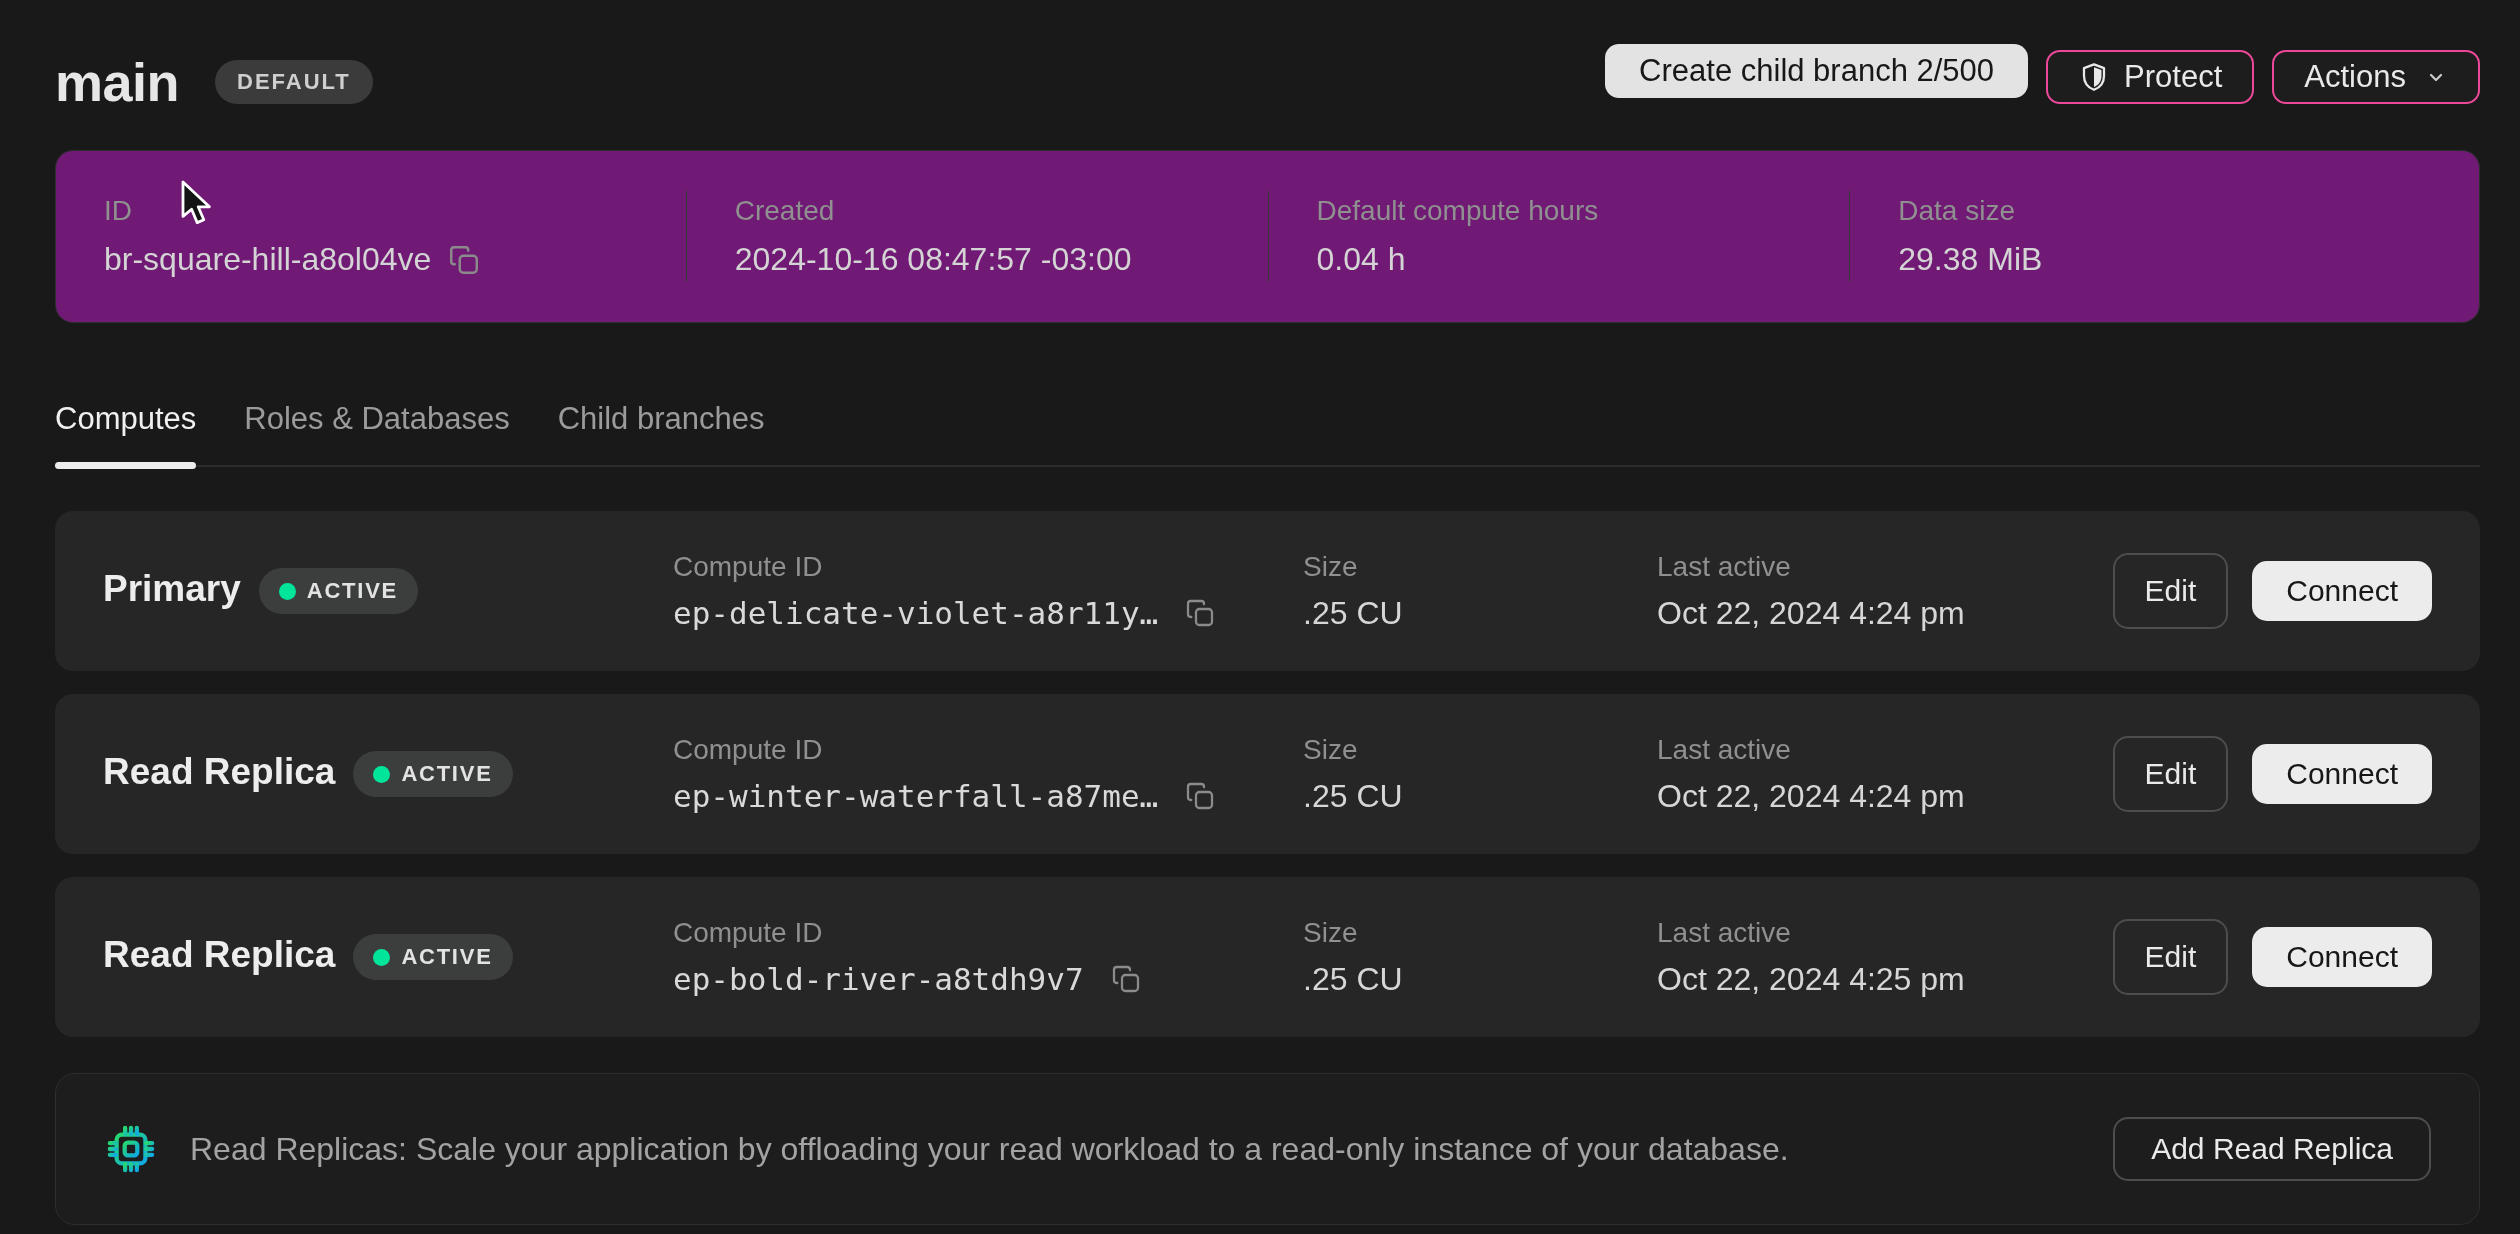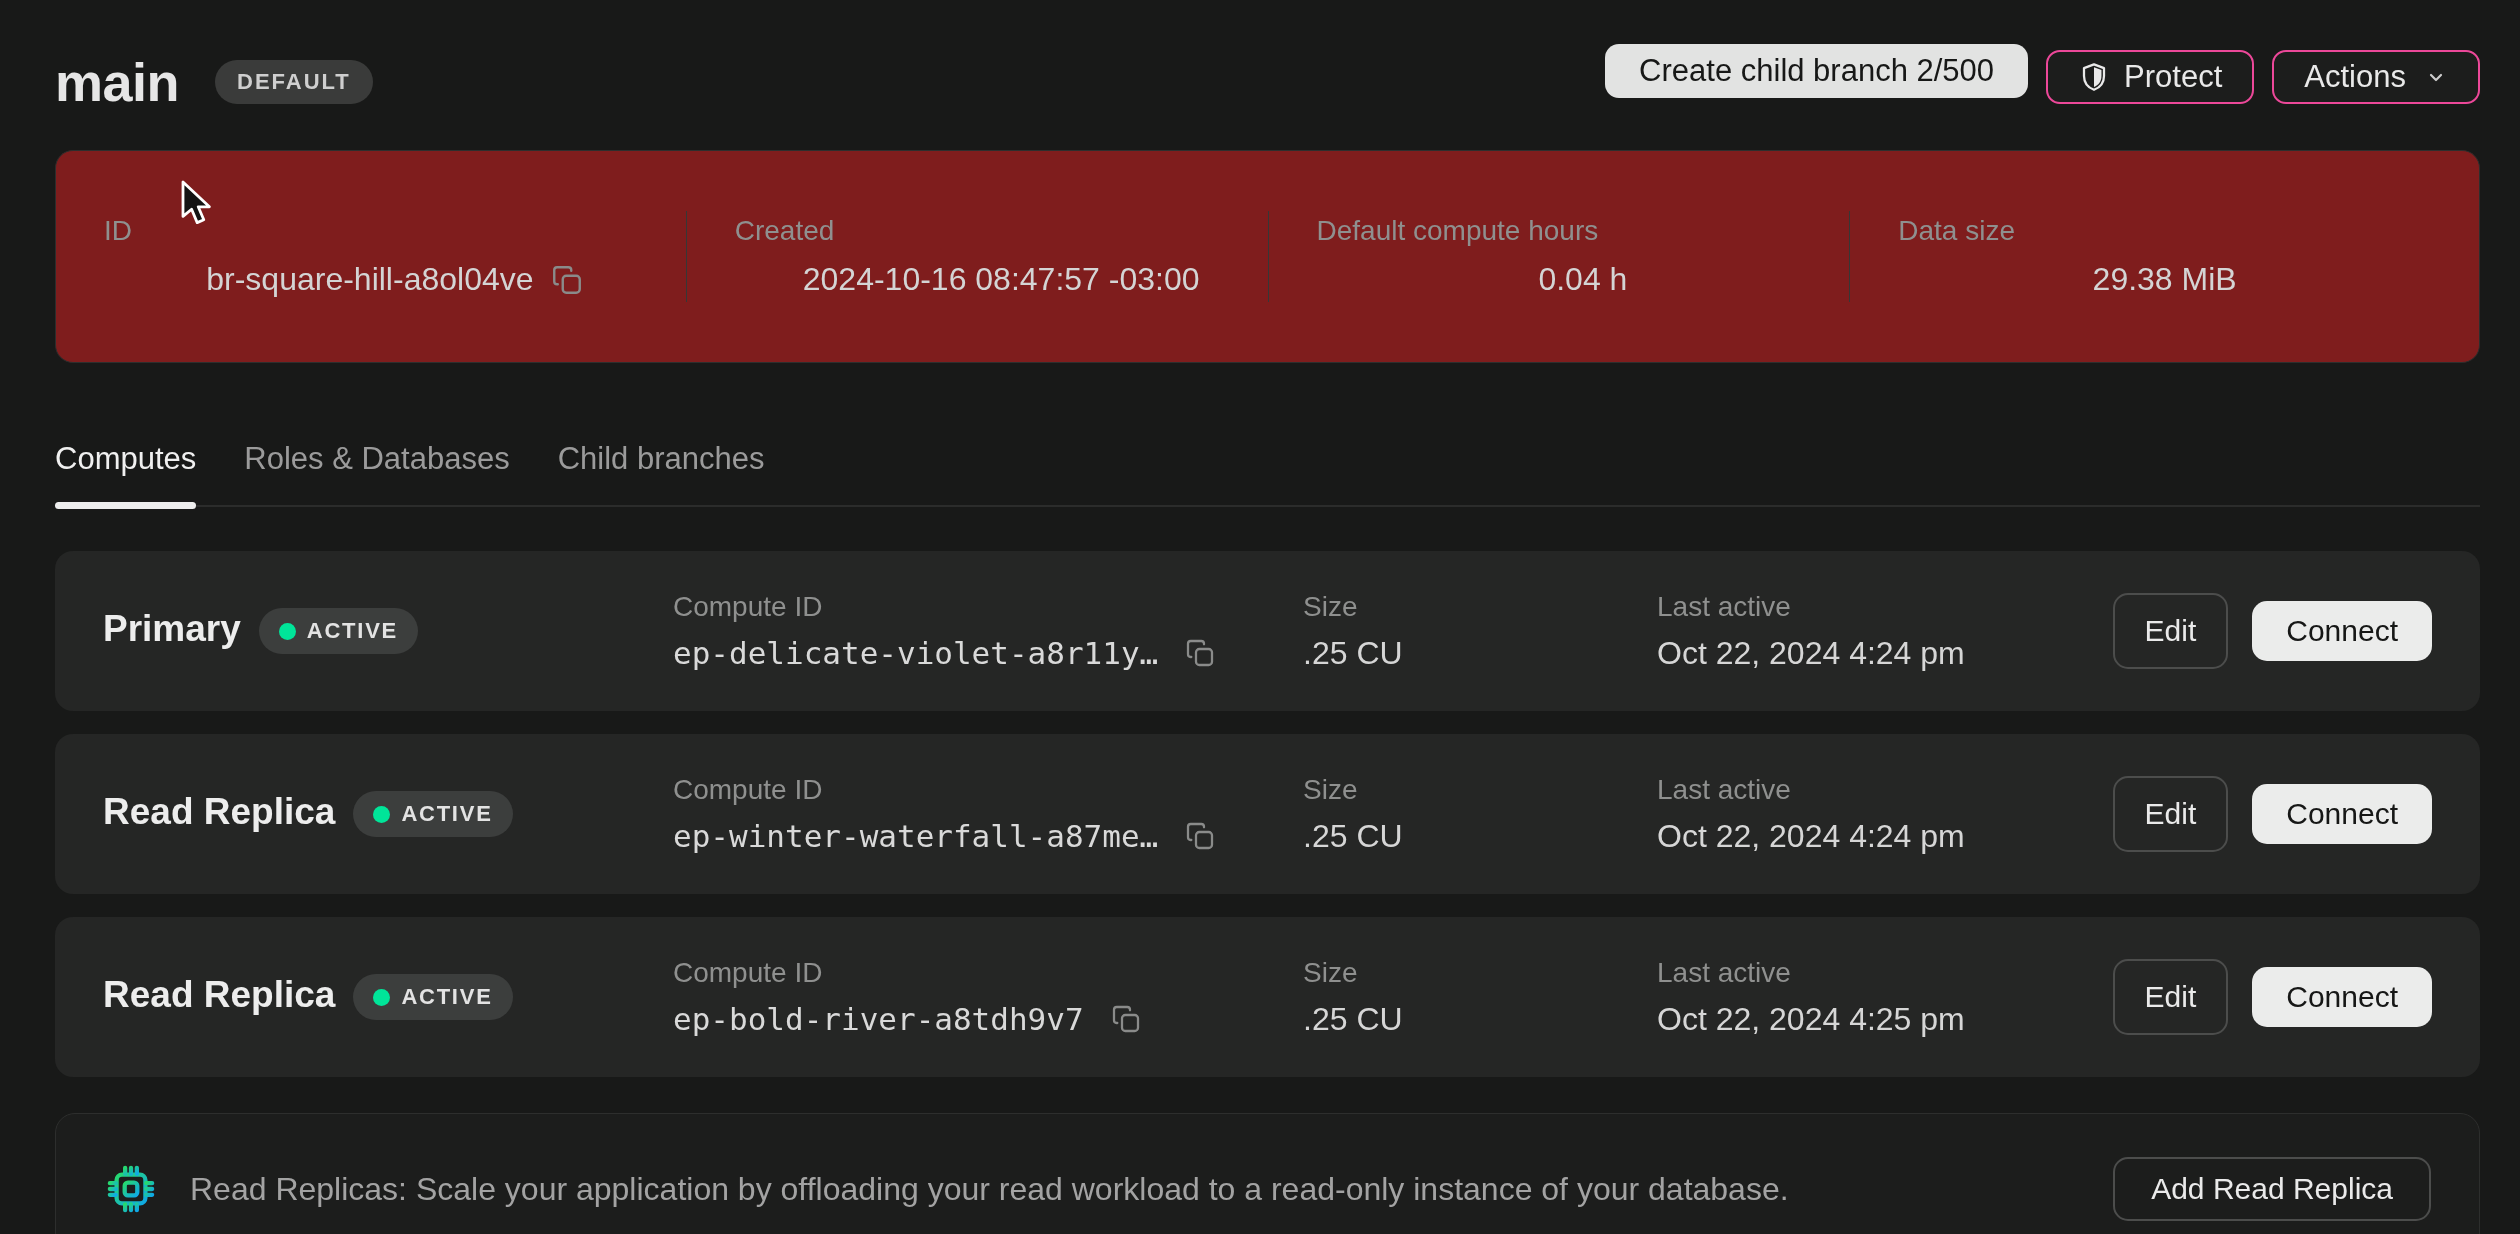--- a/index.html
+++ b/index.html
@@ -65,31 +65,31 @@
     border: 2px solid #ec4899;
     padding: 0 30px;
     font-weight: 500;
     margin-top: 13px;
   }
   .chev { font-size: 24px; color: #cccccc; margin-left: 4px; }
 
   
   .info-card {
     margin-top: 37px;
-    background: #7f1d1d;
+    background: #701a75;
     border: 1px solid #2d2e2d;
     border-radius: 18px;
-    padding: 60px 48px;
+    padding: 40px 48px;
     display: grid;
     grid-template-columns: repeat(4, 1fr);
   }
   .info-col { padding: 4px 0 4px 0; }
   .info-col + .info-col { border-left: 1px solid #363736; padding-left: 48px; }
   .meta-label { font-size: 28px; color: #8f908f; margin-bottom: 14px; }
-  .meta-value { font-size: 32px; color: #d4d4d4; display: flex; align-items: center; gap: 16px; justify-content: center; }
+  .meta-value { font-size: 32px; color: #d4d4d4; display: flex; align-items: center; gap: 16px; }
 
   .copy-btn { display: inline-flex; align-items: center; cursor: pointer; }
   .copy-btn svg { stroke: #8a8b8a; }
 
   
   .tabs {
     margin-top: 78px;
     display: flex;
     gap: 48px;
     border-bottom: 2px solid #2b2c2b;

